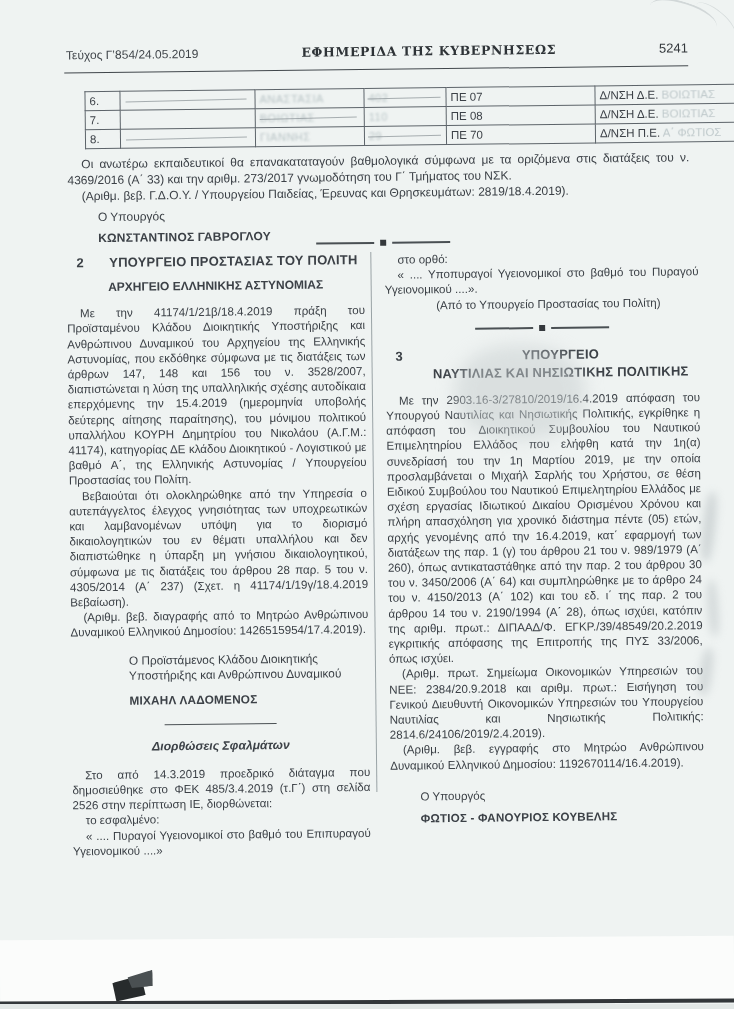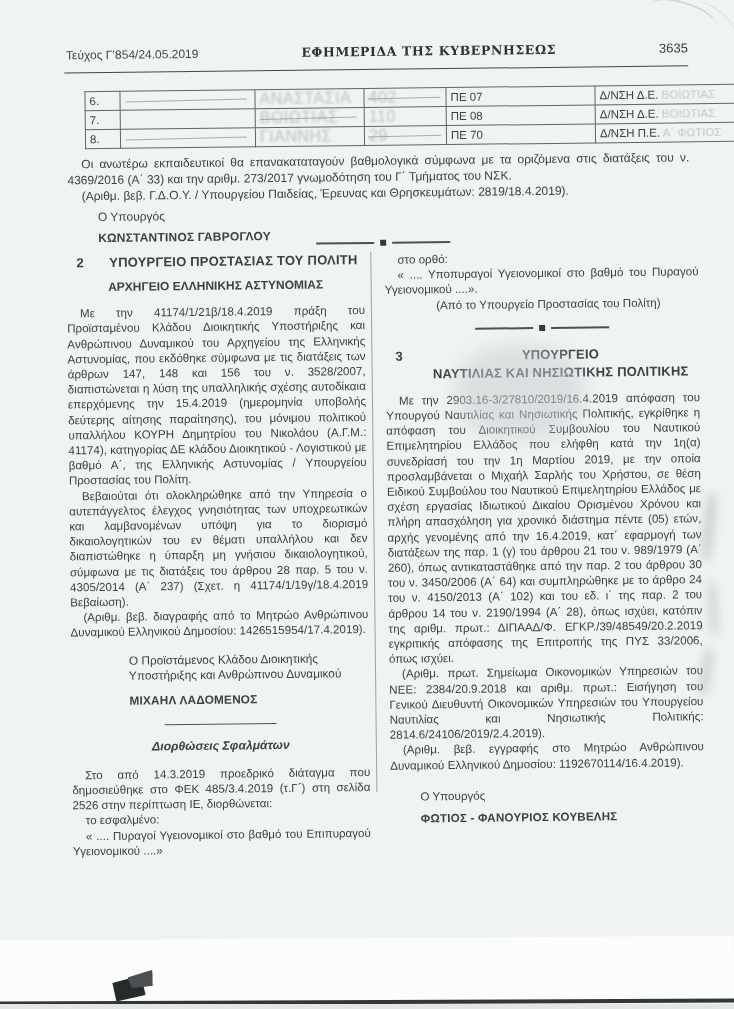--- a/index.html
+++ b/index.html
@@ -41,21 +41,21 @@
     overflow:hidden;white-space:nowrap;position:relative;
   }
   .c-num{width:26px;}
   .c-red1{width:126px;}
   .c-red2{width:100px;}
   .c-red3{width:73px;}
   .c-spec{width:140px;}
   .c-dir{width:131px;}
   .faint{
     color:#b9c4c6;filter:blur(0.8px);
-    font-size:16px;letter-spacing:0.5px;
+    font-size:11px;letter-spacing:0.5px;
   }
   .strike:after{
     content:"";position:absolute;left:4%;right:6%;top:52%;height:1px;
     background:#8d969a;opacity:.75;transform:rotate(-0.8deg);
   }
   .strike2:after{transform:rotate(0.9deg);left:10%;right:2%;}
   .dir-region{color:#c0cacc;filter:blur(0.7px);margin-top:45px;}
   
   .intro{
     position:absolute;left:70px;top:153px;width:622px;
@@ -126,21 +126,21 @@
     transform:rotate(-10deg);clip-path:polygon(0 20%,100% 0,90% 100%,10% 90%);}
 </style>
 </head>
 <body>
 
 <div class="page">
 
   <div class="header">
     <span class="hdr-issue">Τεύχος Γ’854/24.05.2019</span>
     <span class="hdr-title">ΕΦΗΜΕΡΙΔΑ ΤΗΣ ΚΥΒΕΡΝΗΣΕΩΣ</span>
-    <span class="hdr-page">3635</span>
+    <span class="hdr-page">5241</span>
   </div>
   <div class="header-rule"></div>
 
   <table class="doc-table">
     <tbody>
       <tr>
         <td class="c-num">6.</td>
         <td class="c-red1 strike"></td>
         <td class="c-red2 strike2"><span class="faint">ΑΝΑΣΤΑΣΙΑ</span></td>
         <td class="c-red3 strike"><span class="faint">402</span></td>

